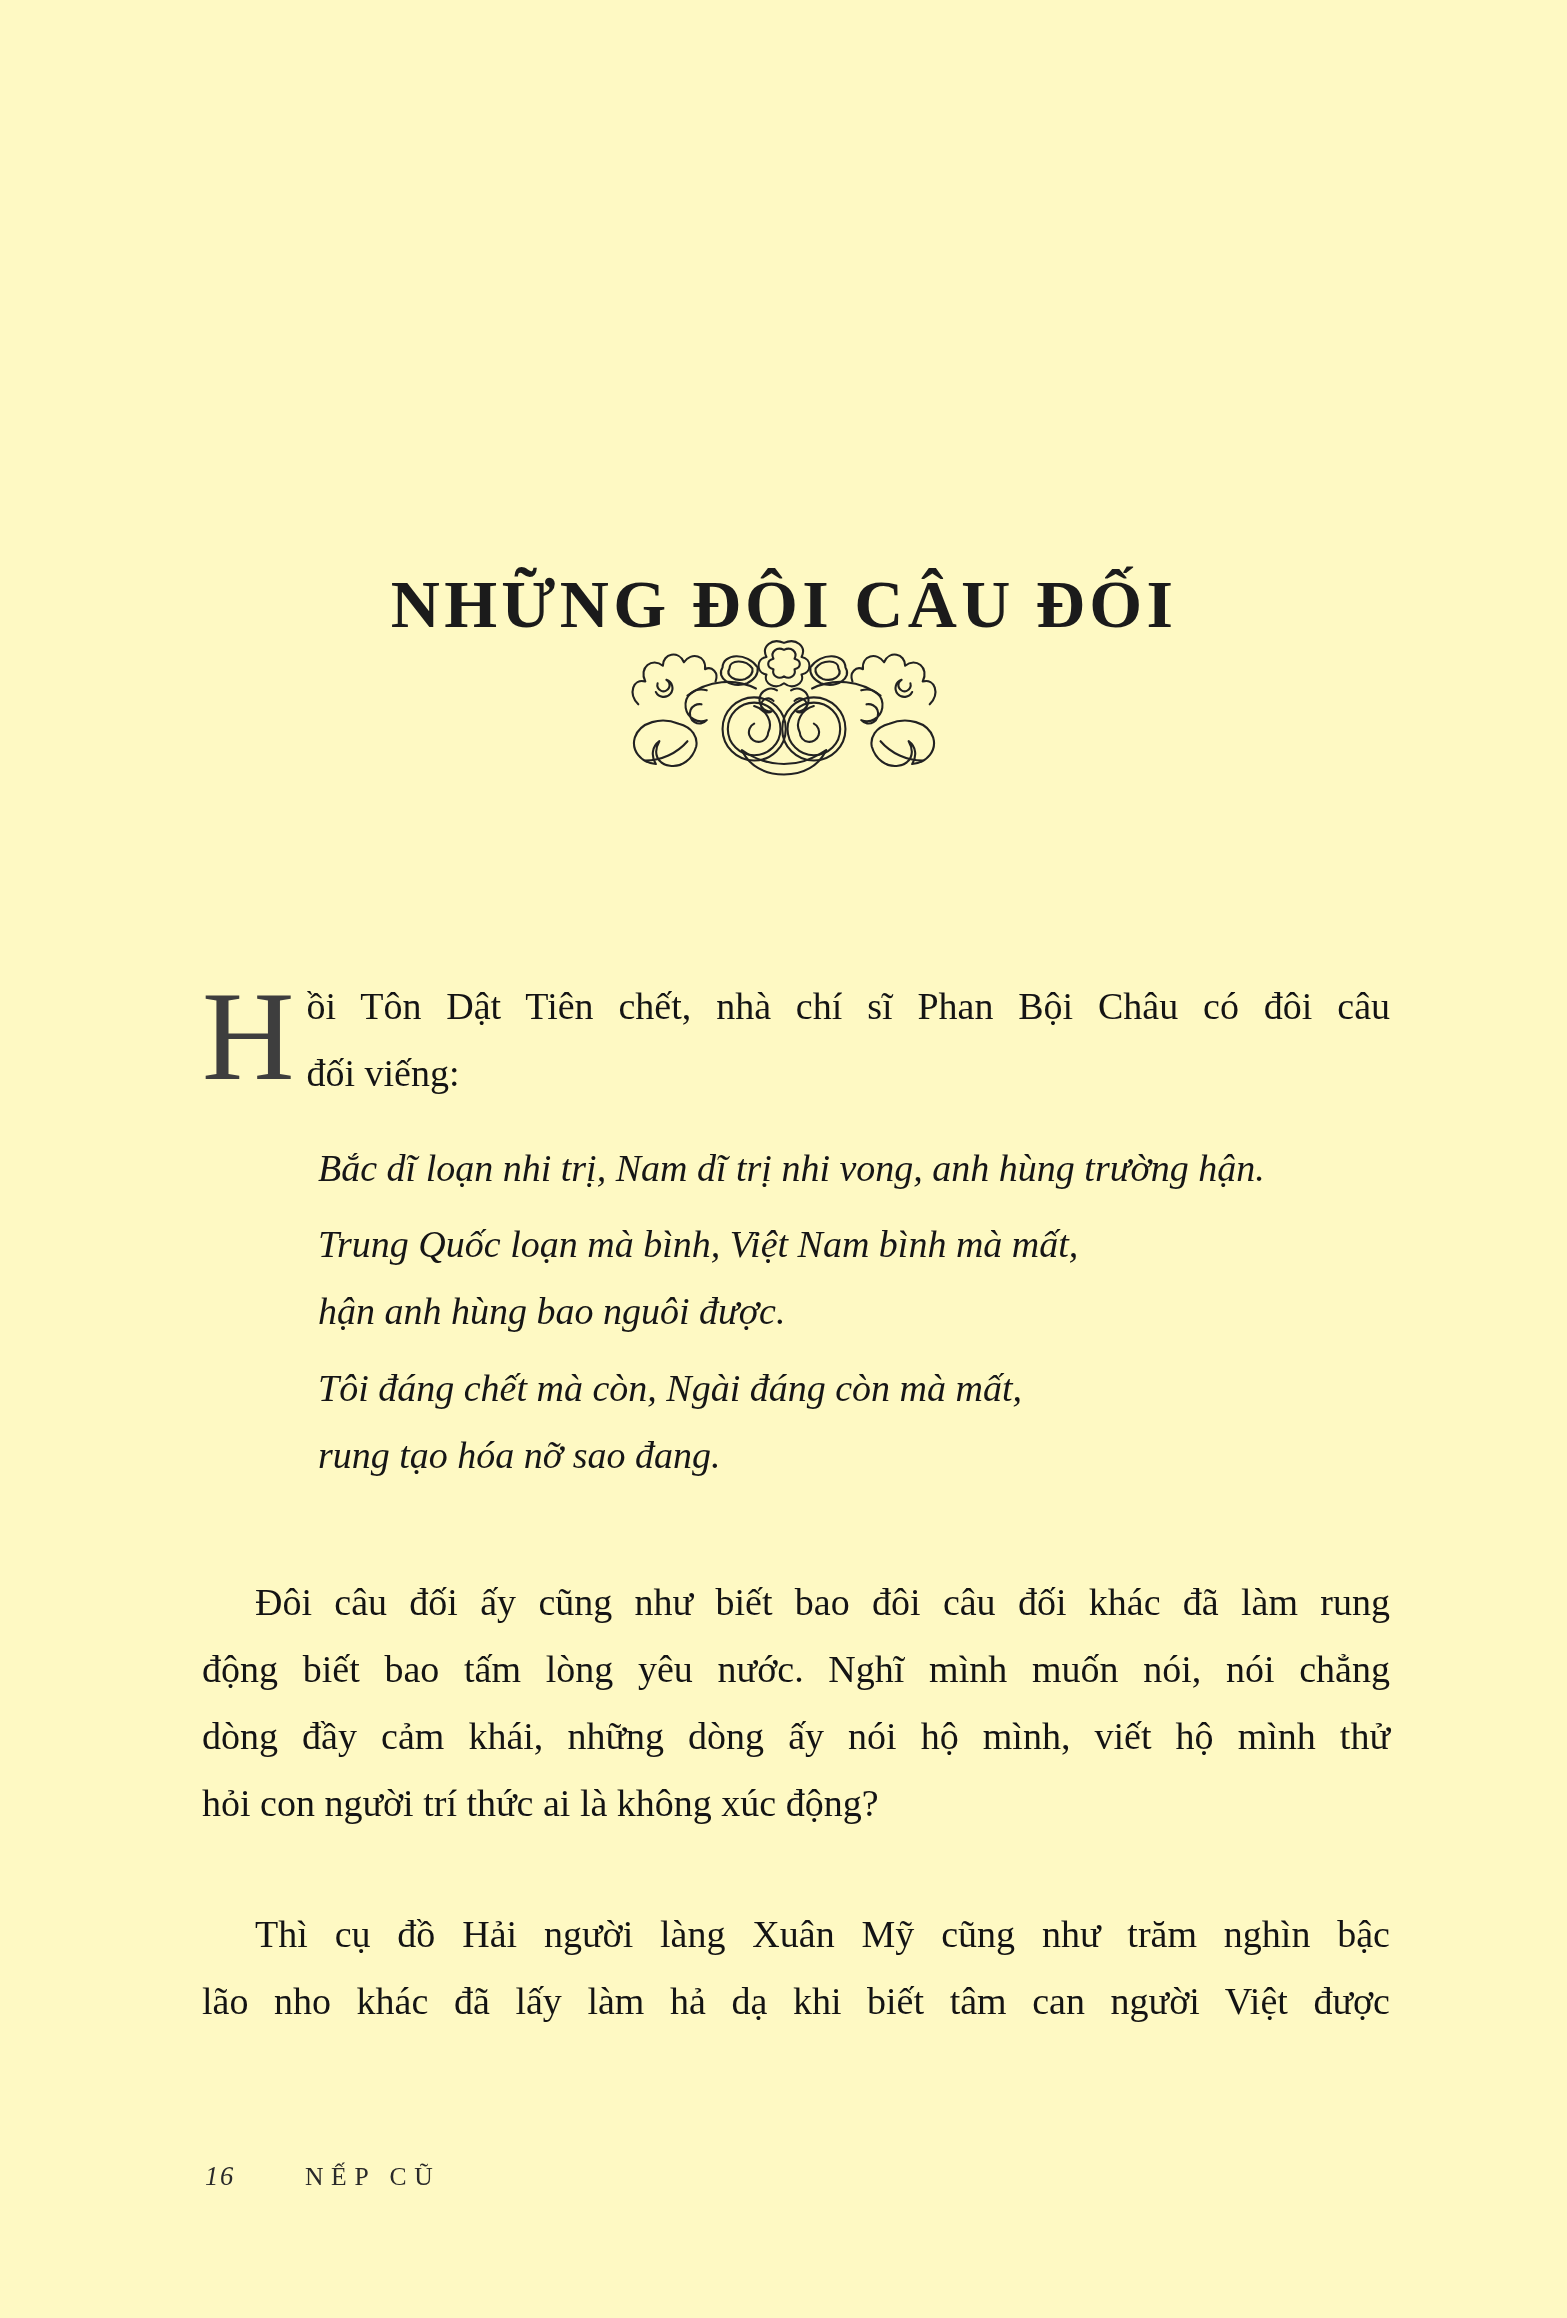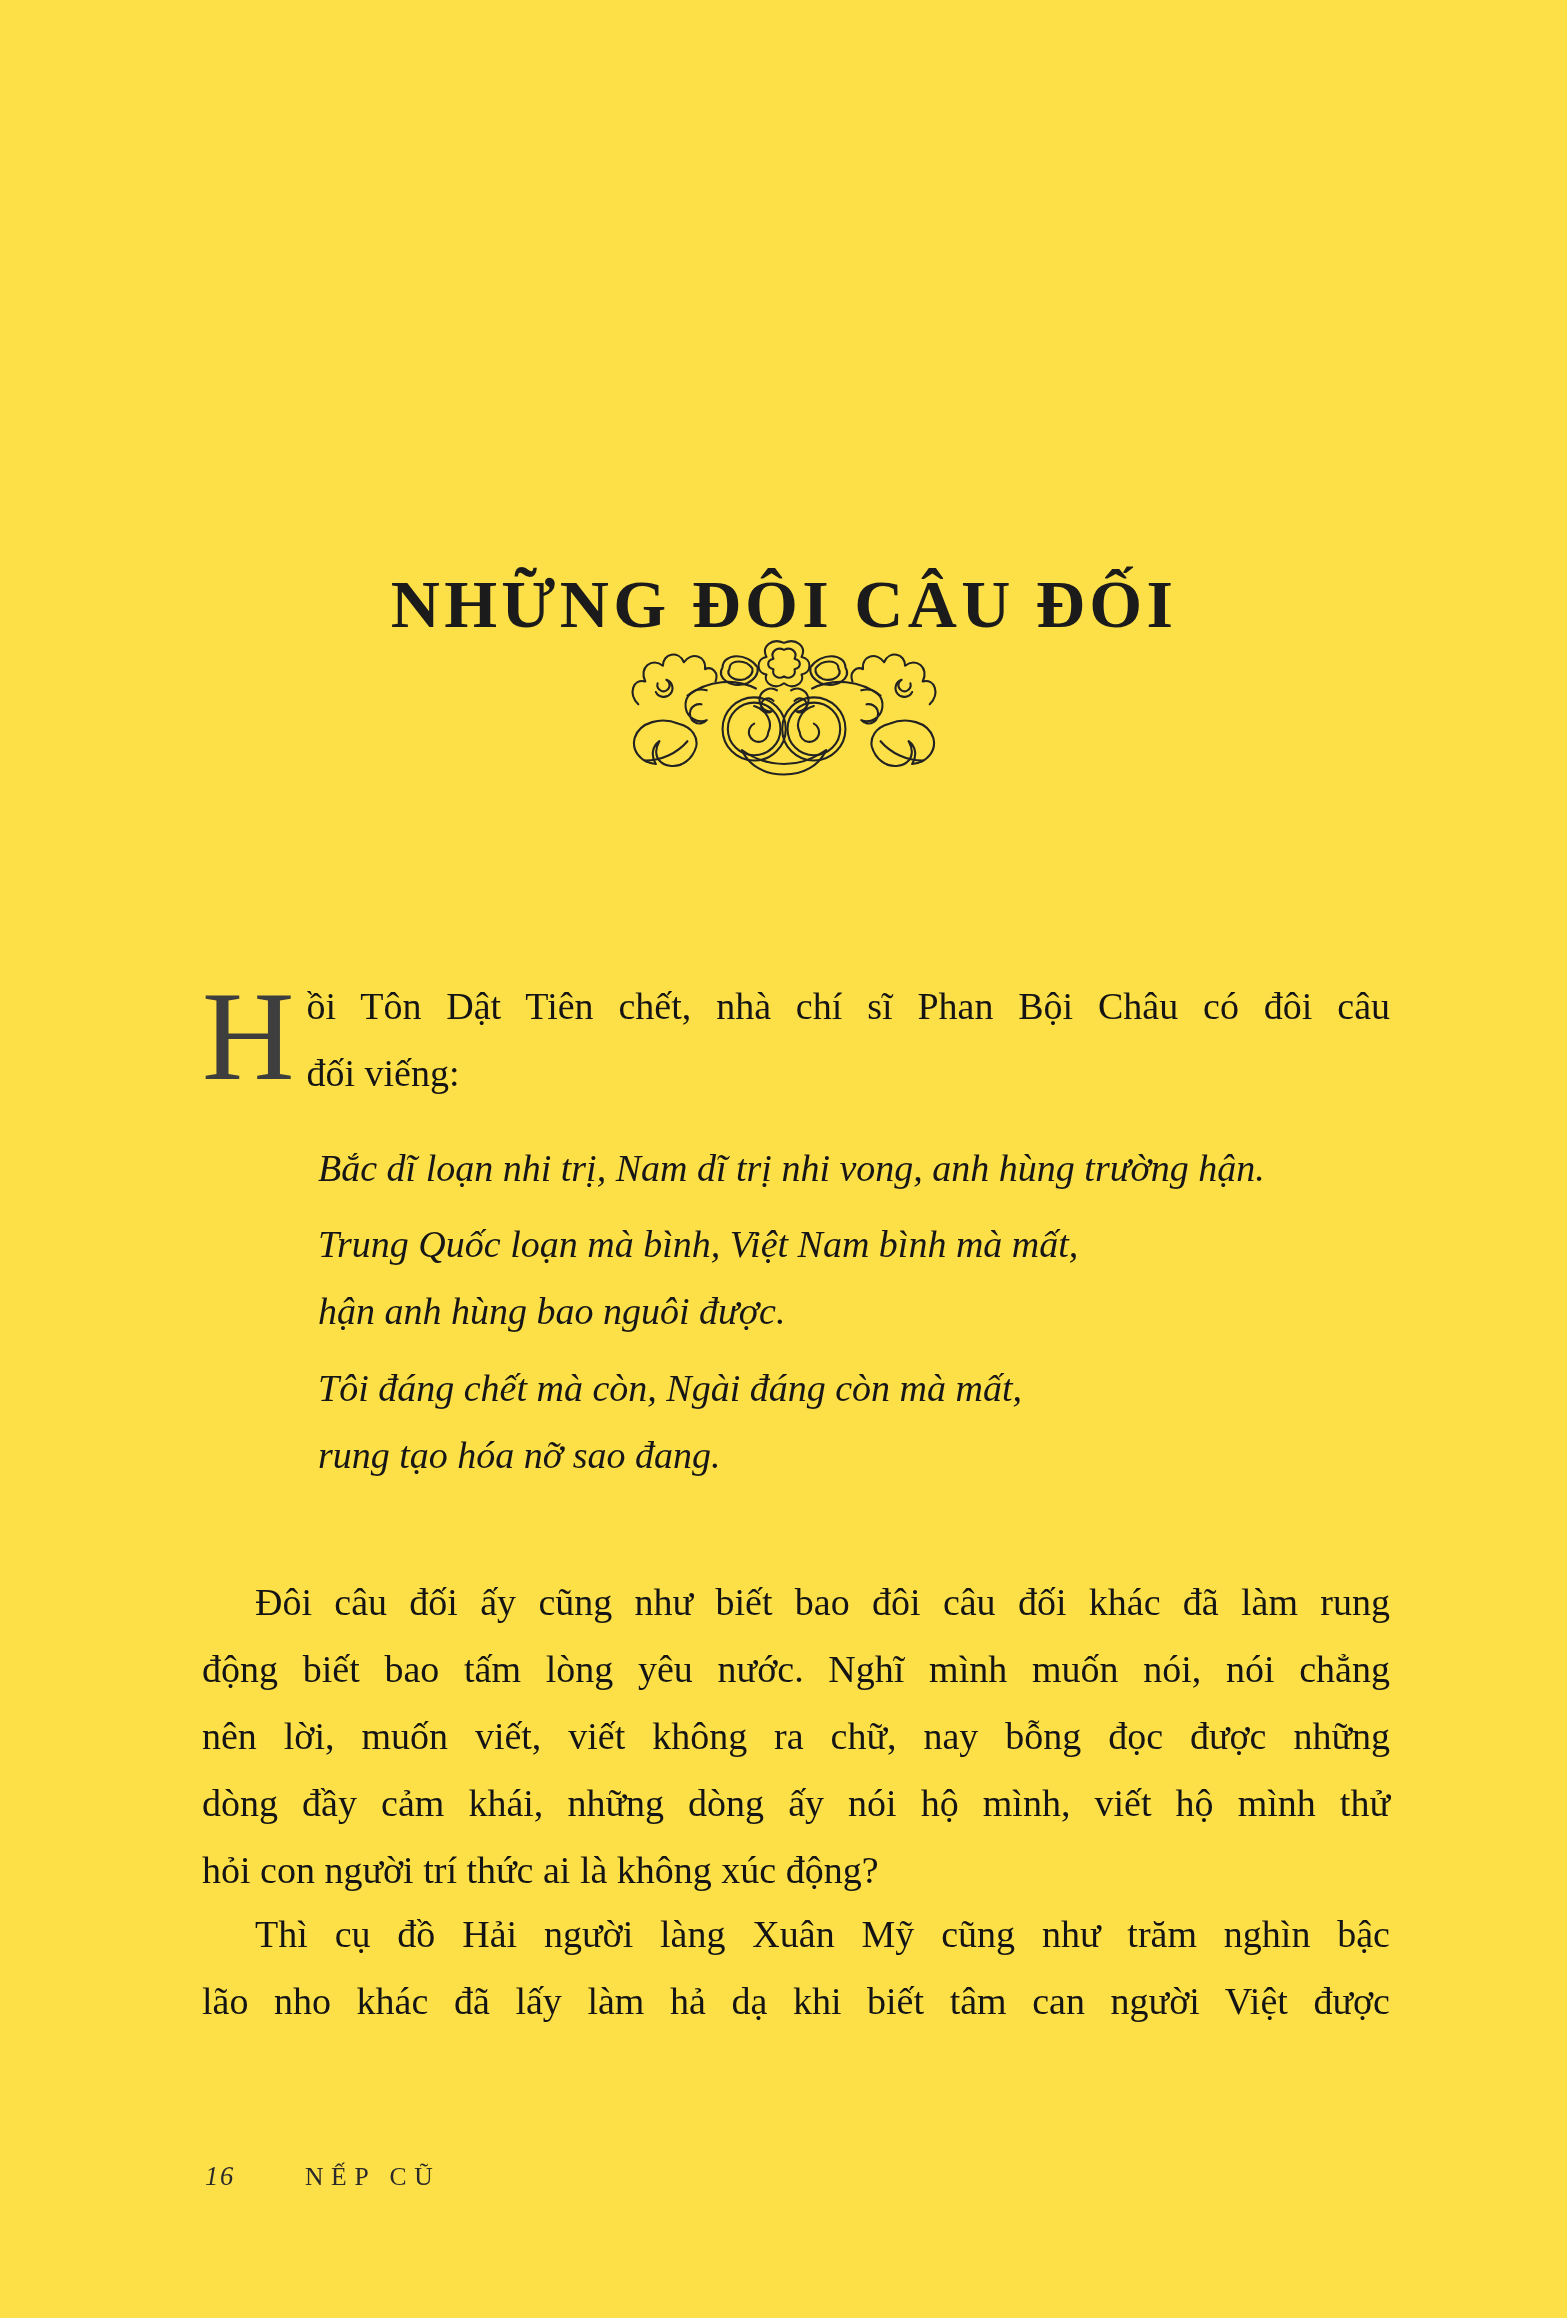--- a/index.html
+++ b/index.html
@@ -1,19 +1,19 @@
 <!DOCTYPE html>
 <html style="font-size:13.7px"><head>
 <meta charset="utf-8">
 <style>
   html,body { margin:0; padding:0; background:#e9e9e9; }
   .page {
     position:relative;
     width:1568px; height:2319px;
-    background:#fde047;
+    background:#fef9c3;
     font-family:"Liberation Serif","DejaVu Serif",serif;
     color:#141414;
     overflow:hidden;
   }
   .chapter-title {
     position:absolute; top:519px; left:0; right:0;
     text-align:center;
     font-size:68px; letter-spacing:4.3px;
     color:#1b1b1b;
     white-space:nowrap;
@@ -101,21 +101,20 @@
     </div>
     <div class="vgroup">
       <div class="vline">Tôi đáng chết mà còn, Ngài đáng còn mà mất,</div>
       <div class="vline">rung tạo hóa nỡ sao đang.</div>
     </div>
   </div>
 
   <div class="col para p2">
     <div class="bline jline indent">Đôi câu đối ấy cũng như biết bao đôi câu đối khác đã làm rung</div>
     <div class="bline jline">động biết bao tấm lòng yêu nước. Nghĩ mình muốn nói, nói chẳng</div>
-    <div class="bline jline">nên lời, muốn viết, viết không ra chữ, nay bỗng đọc được những</div>
     <div class="bline jline">dòng đầy cảm khái, những dòng ấy nói hộ mình, viết hộ mình thử</div>
     <div class="bline">hỏi con người trí thức ai là không xúc động?</div>
   </div>
 
   <div class="col para p3">
     <div class="bline jline indent">Thì cụ đồ Hải người làng Xuân Mỹ cũng như trăm nghìn bậc</div>
     <div class="bline jline">lão nho khác đã lấy làm hả dạ khi biết tâm can người Việt được</div>
   </div>
 
   <div class="footer">

